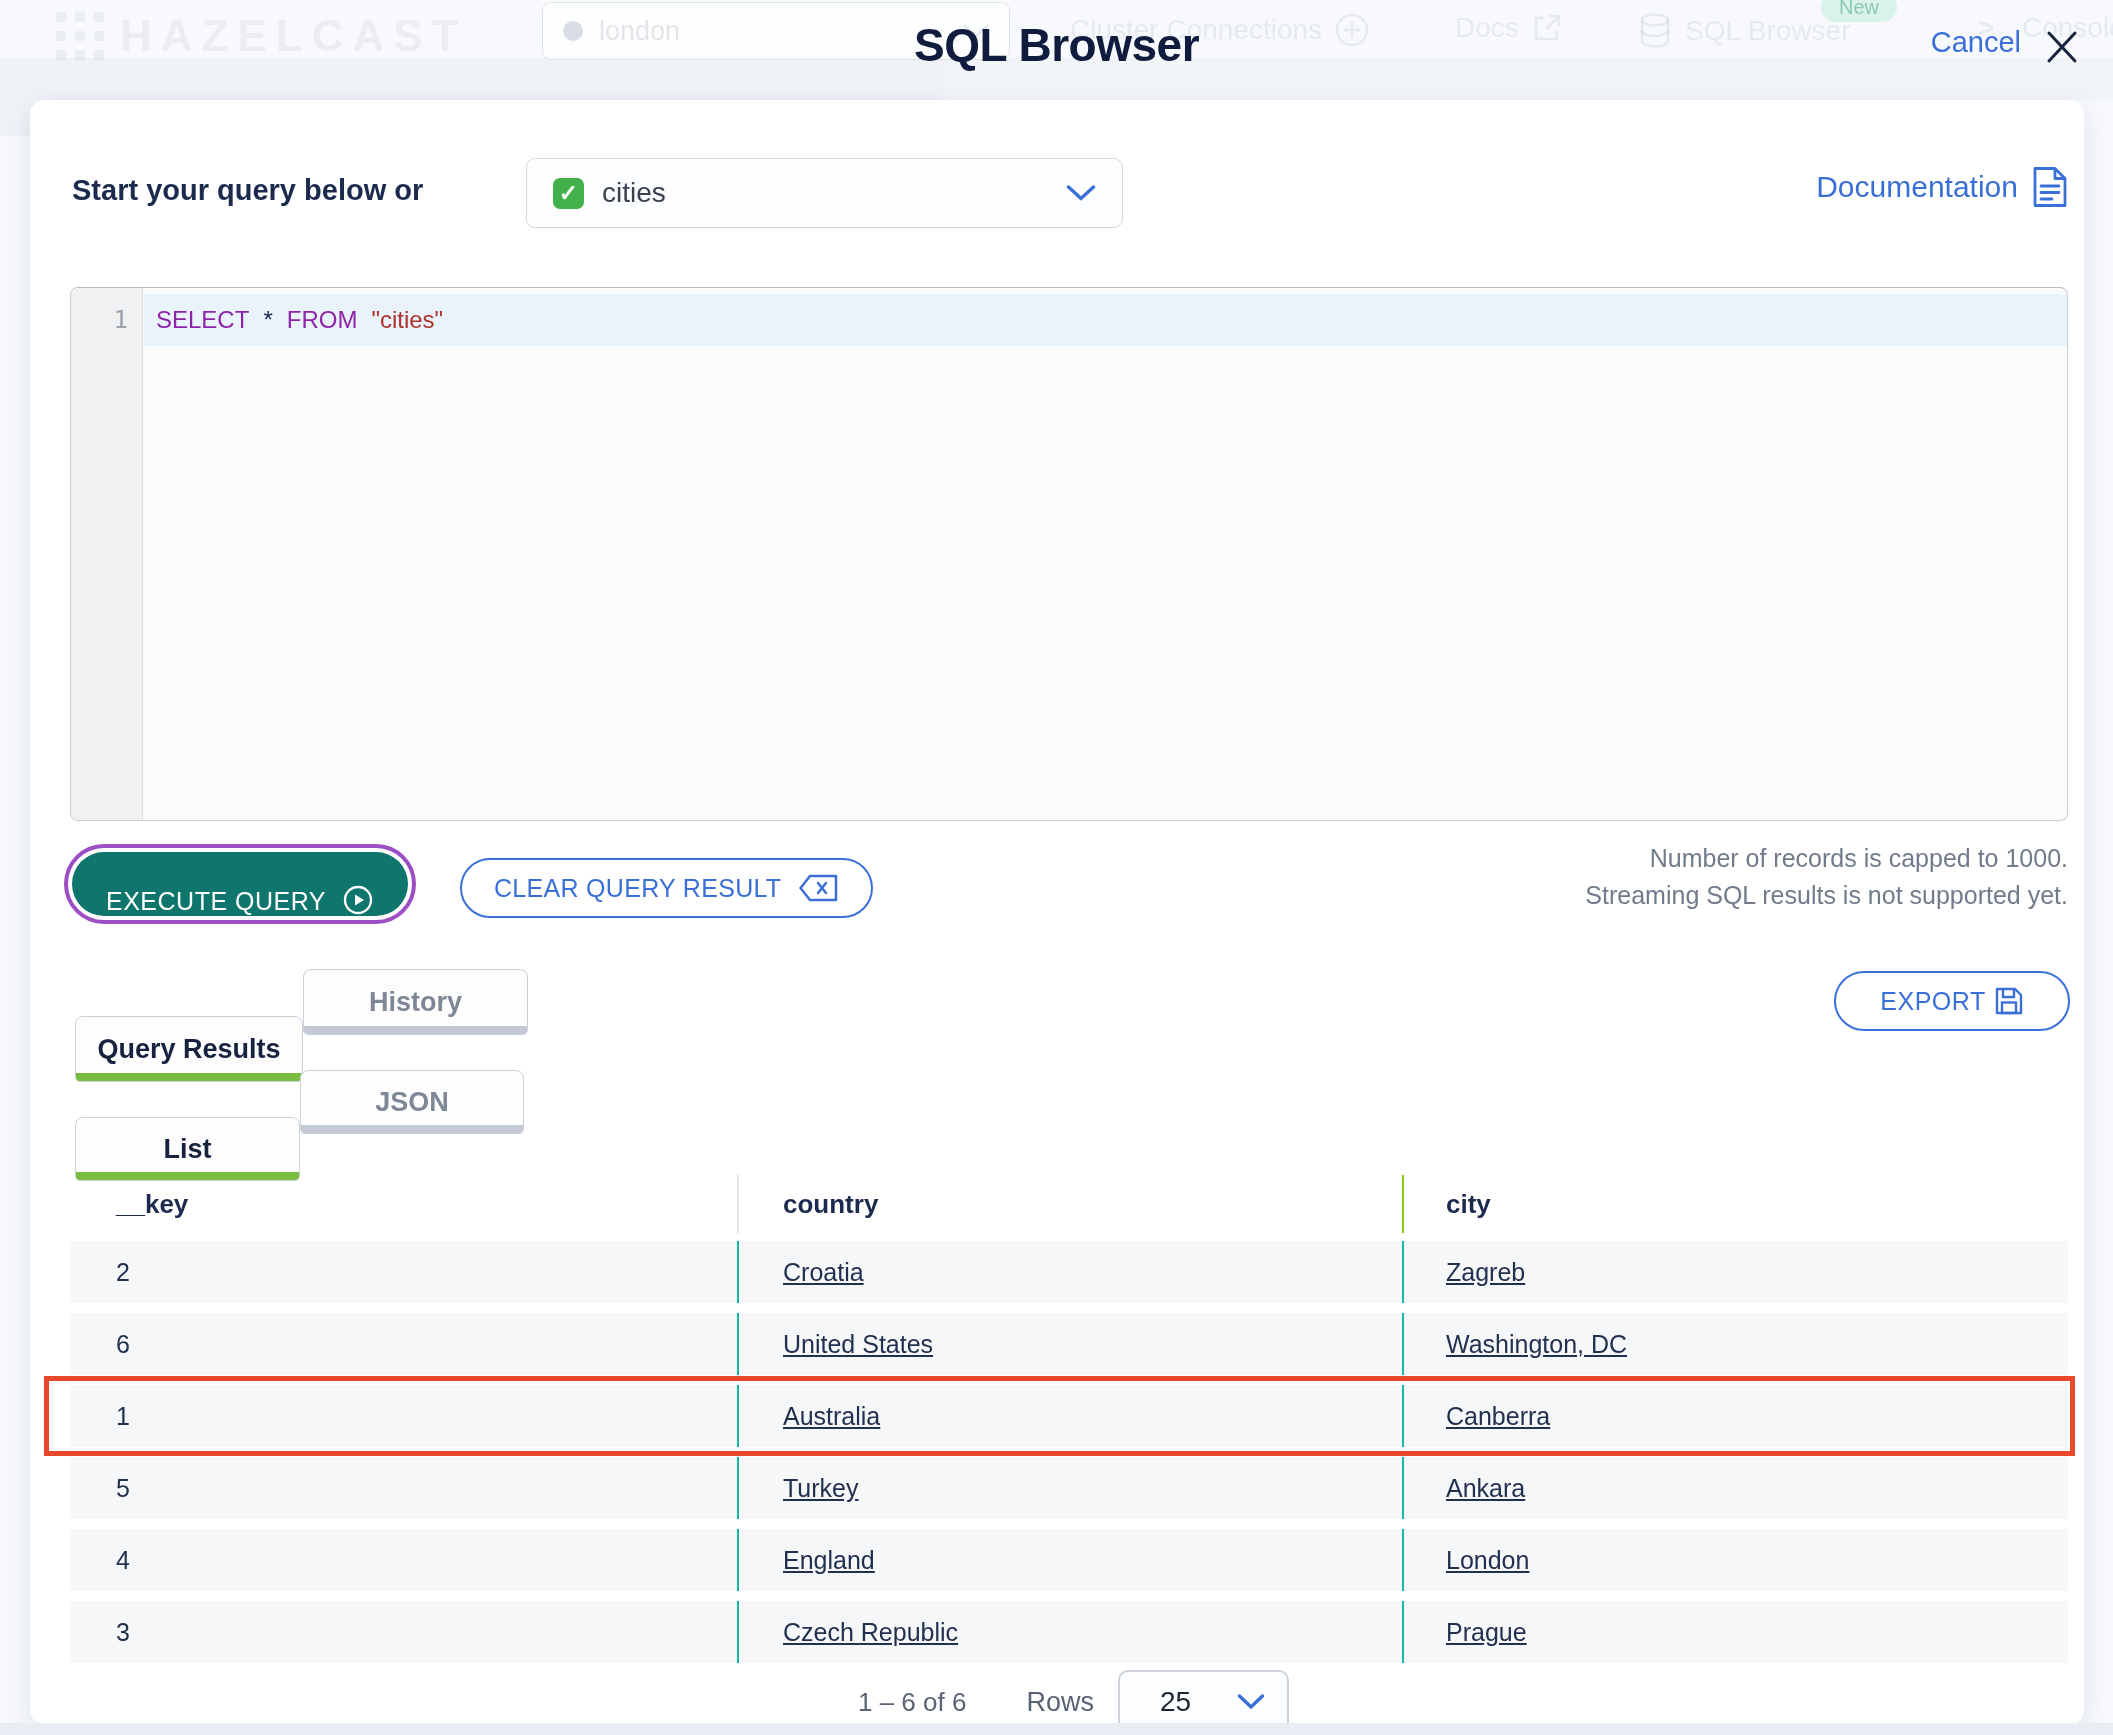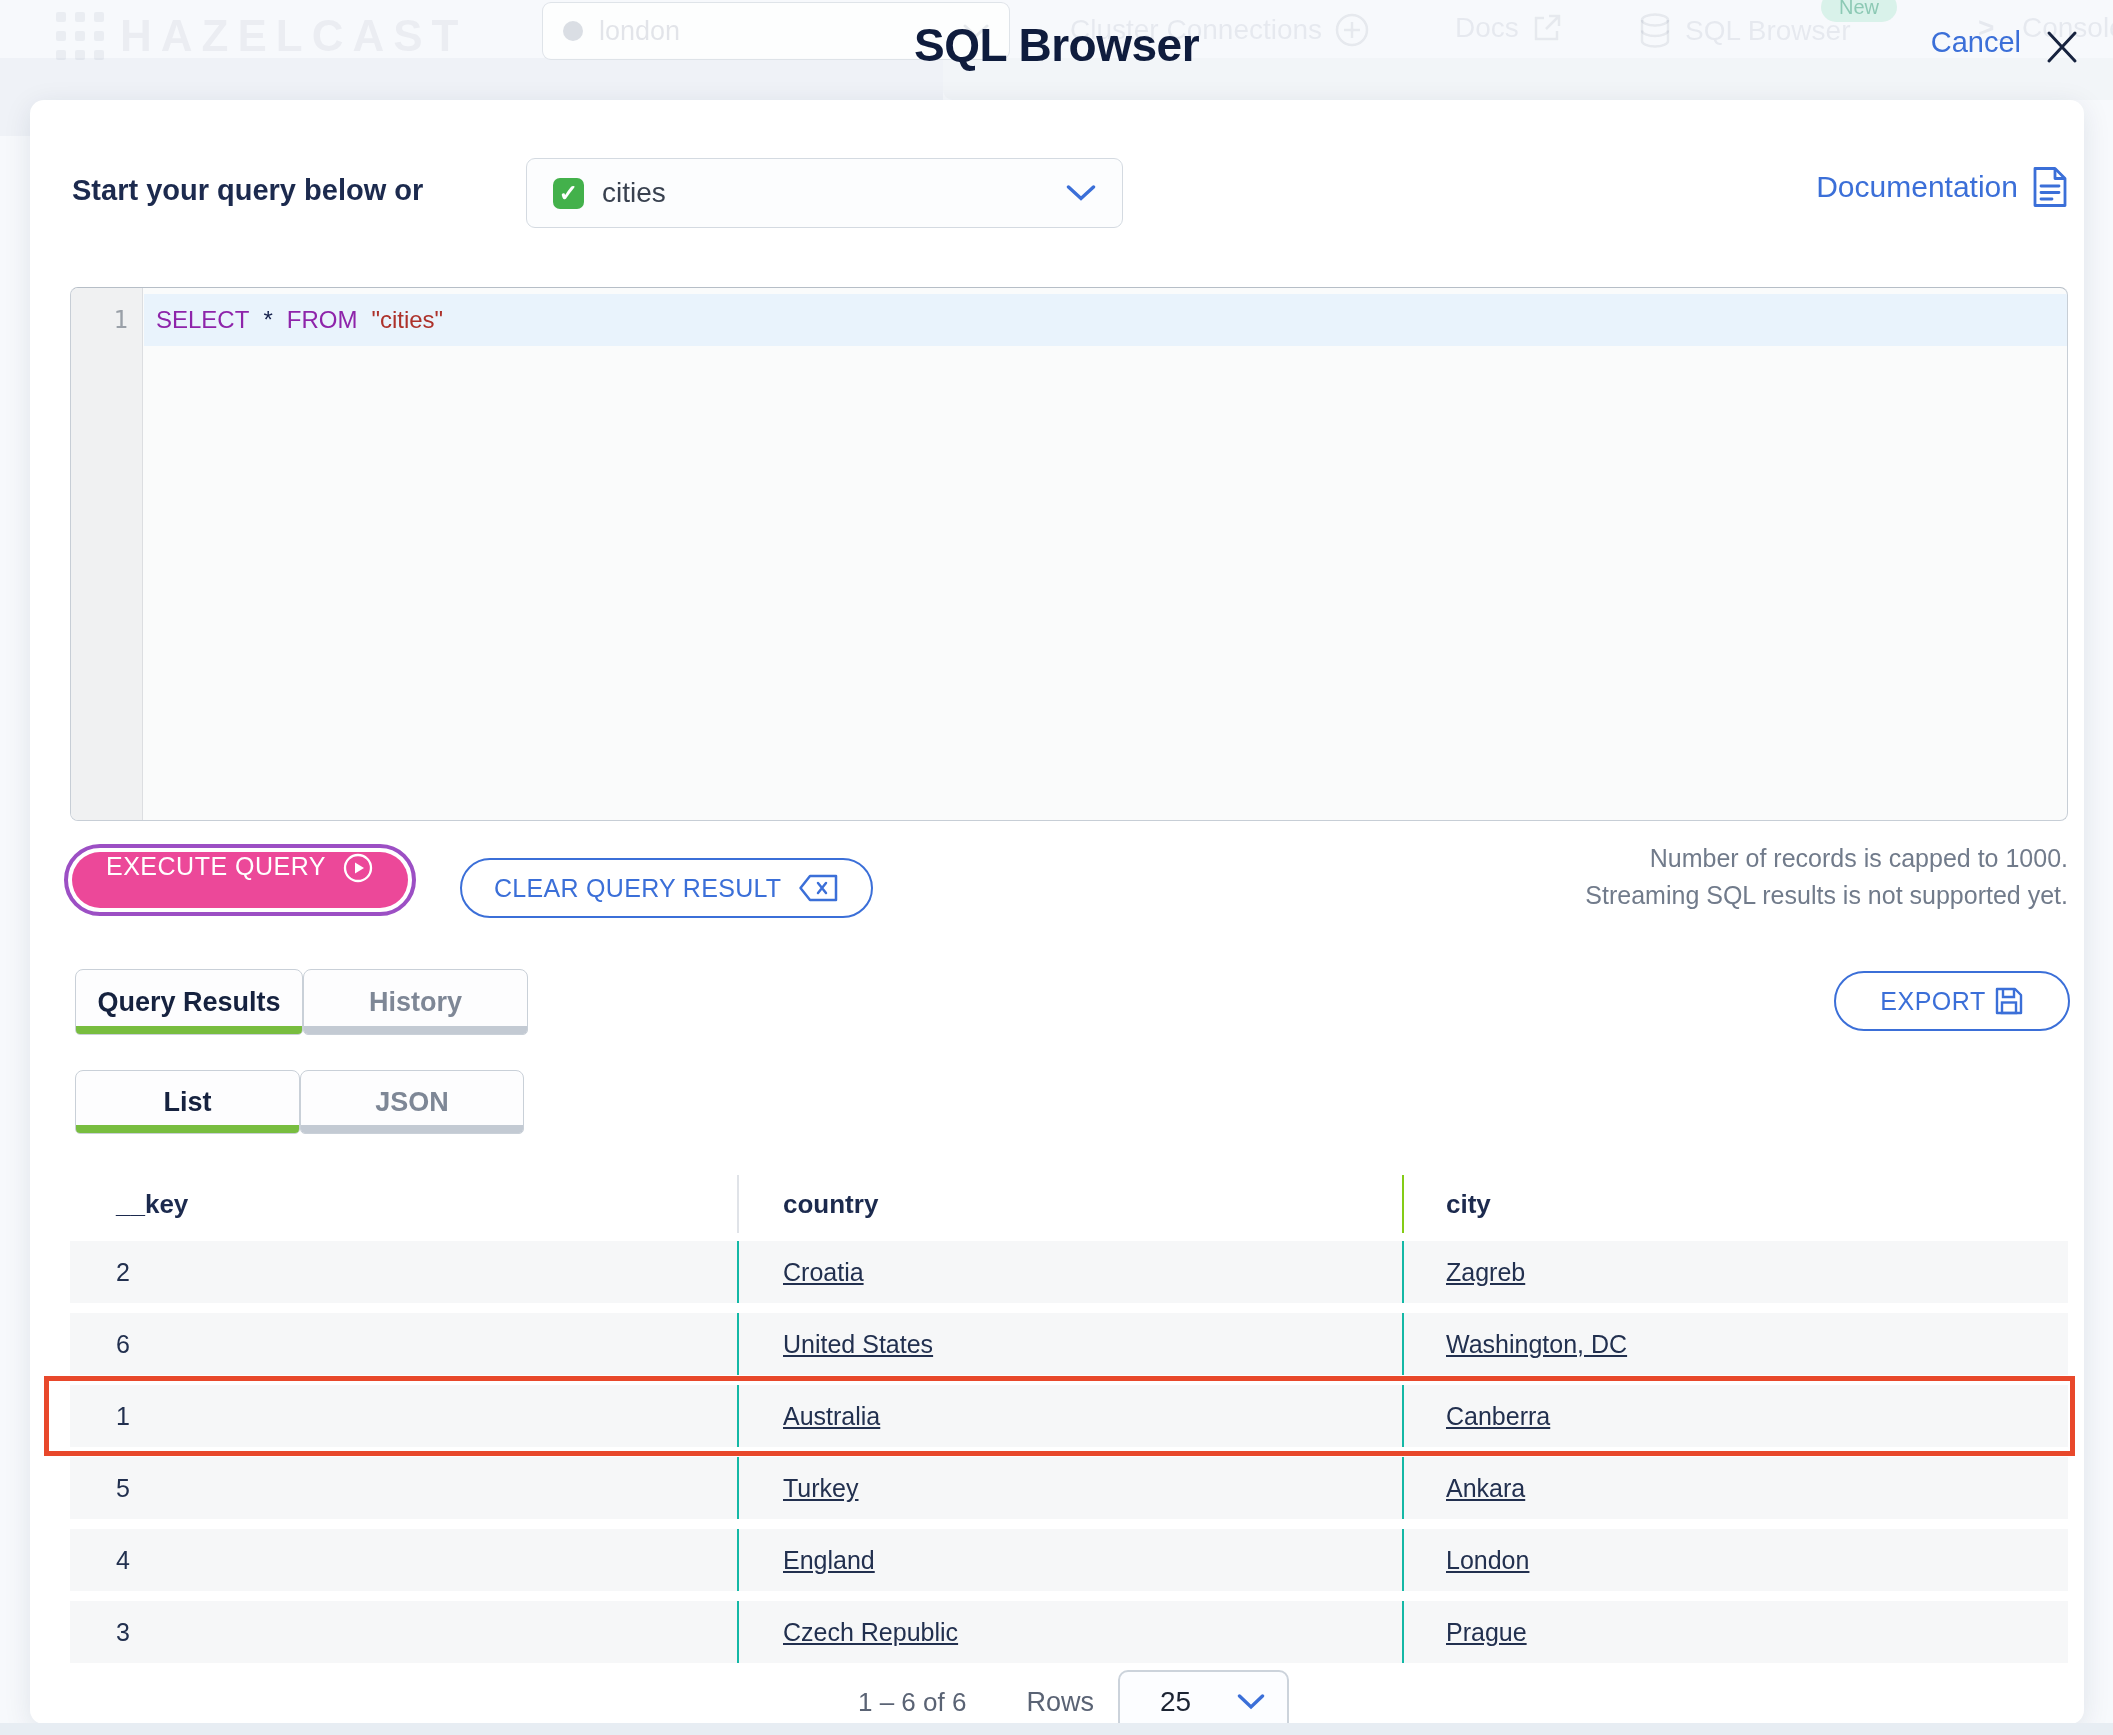--- a/index.html
+++ b/index.html
@@ -41,28 +41,28 @@
   .ln{height:52px;margin-top:6px;display:flex;align-items:center;justify-content:flex-end;padding-right:14px;font-family:"DejaVu Sans Mono",monospace;font-size:24px;color:#9aa0a8;}
   .code-area{position:absolute;left:73px;right:0;top:0;}
   .code-line{height:52px;margin-top:6px;background:#e9f3fc;display:flex;align-items:center;padding-left:12px;font-family:"DejaVu Sans Mono",monospace;font-size:24px;white-space:pre;}
   .tok{margin-right:14px;}
   .tok.kw{color:#8e24aa;}
   .tok.op{color:#16224d;}
   .tok.str{color:#ad312a;margin-right:0;}
 
   
   .exec-ring{position:absolute;left:34px;top:744px;border:4px solid #9c4fc4;border-radius:46px;padding:4px;background:#fff;cursor:pointer;}
-  .exec-btn{height:56px;border-radius:34px;background:#ec4899;color:#fff;display:flex;align-items:flex-start;gap:16px;padding:0 34px;font-size:25px;letter-spacing:0.5px;}
+  .exec-btn{height:64px;border-radius:34px;background:#0f766e;color:#fff;display:flex;align-items:flex-end;gap:16px;padding:0 34px;font-size:25px;letter-spacing:0.5px;}
   .clear-btn{position:absolute;left:430px;top:758px;height:60px;border:2.5px solid #3b6fd8;border-radius:32px;background:#fff;color:#3b6fd8;display:flex;align-items:center;gap:16px;padding:0 32px;font-size:25px;letter-spacing:0.3px;cursor:pointer;}
   .notes{position:absolute;right:16px;top:740px;text-align:right;font-size:25px;color:#717b8b;line-height:37px;}
 
   
   .tab{position:absolute;height:66px;border:1px solid #c9d0d8;border-radius:8px 8px 5px 5px;background:#fdfdfe;display:flex;align-items:center;justify-content:center;font-size:27px;cursor:pointer;overflow:hidden;}
   .tab .bar{position:absolute;left:0;right:0;bottom:0;height:8px;background:#c3cad3;}
-  .tab.active{color:#16223f;font-weight:bold;}
+  .tab.active{color:#16223f;font-weight:bold;margin-top:47px;}
   .tab.active .bar{background:#78bd3f;}
   .tab.inactive{color:#7e8796;font-weight:bold;}
   .tab-qr{left:45px;top:869px;width:228px;}
   .tab-hist{left:273px;top:869px;width:225px;}
   .tab-list{left:45px;top:970px;width:225px;height:64px;}
   .tab-json{left:270px;top:970px;width:224px;height:64px;}
   .export-btn{position:absolute;left:1804px;top:871px;width:236px;height:60px;border:2.5px solid #3b6fd8;border-radius:32px;background:#fff;color:#3b6fd8;display:flex;align-items:center;justify-content:center;gap:8px;font-size:25px;letter-spacing:0.5px;cursor:pointer;}
 
   
   .rtable{position:absolute;left:40px;top:1075px;width:1998px;}

